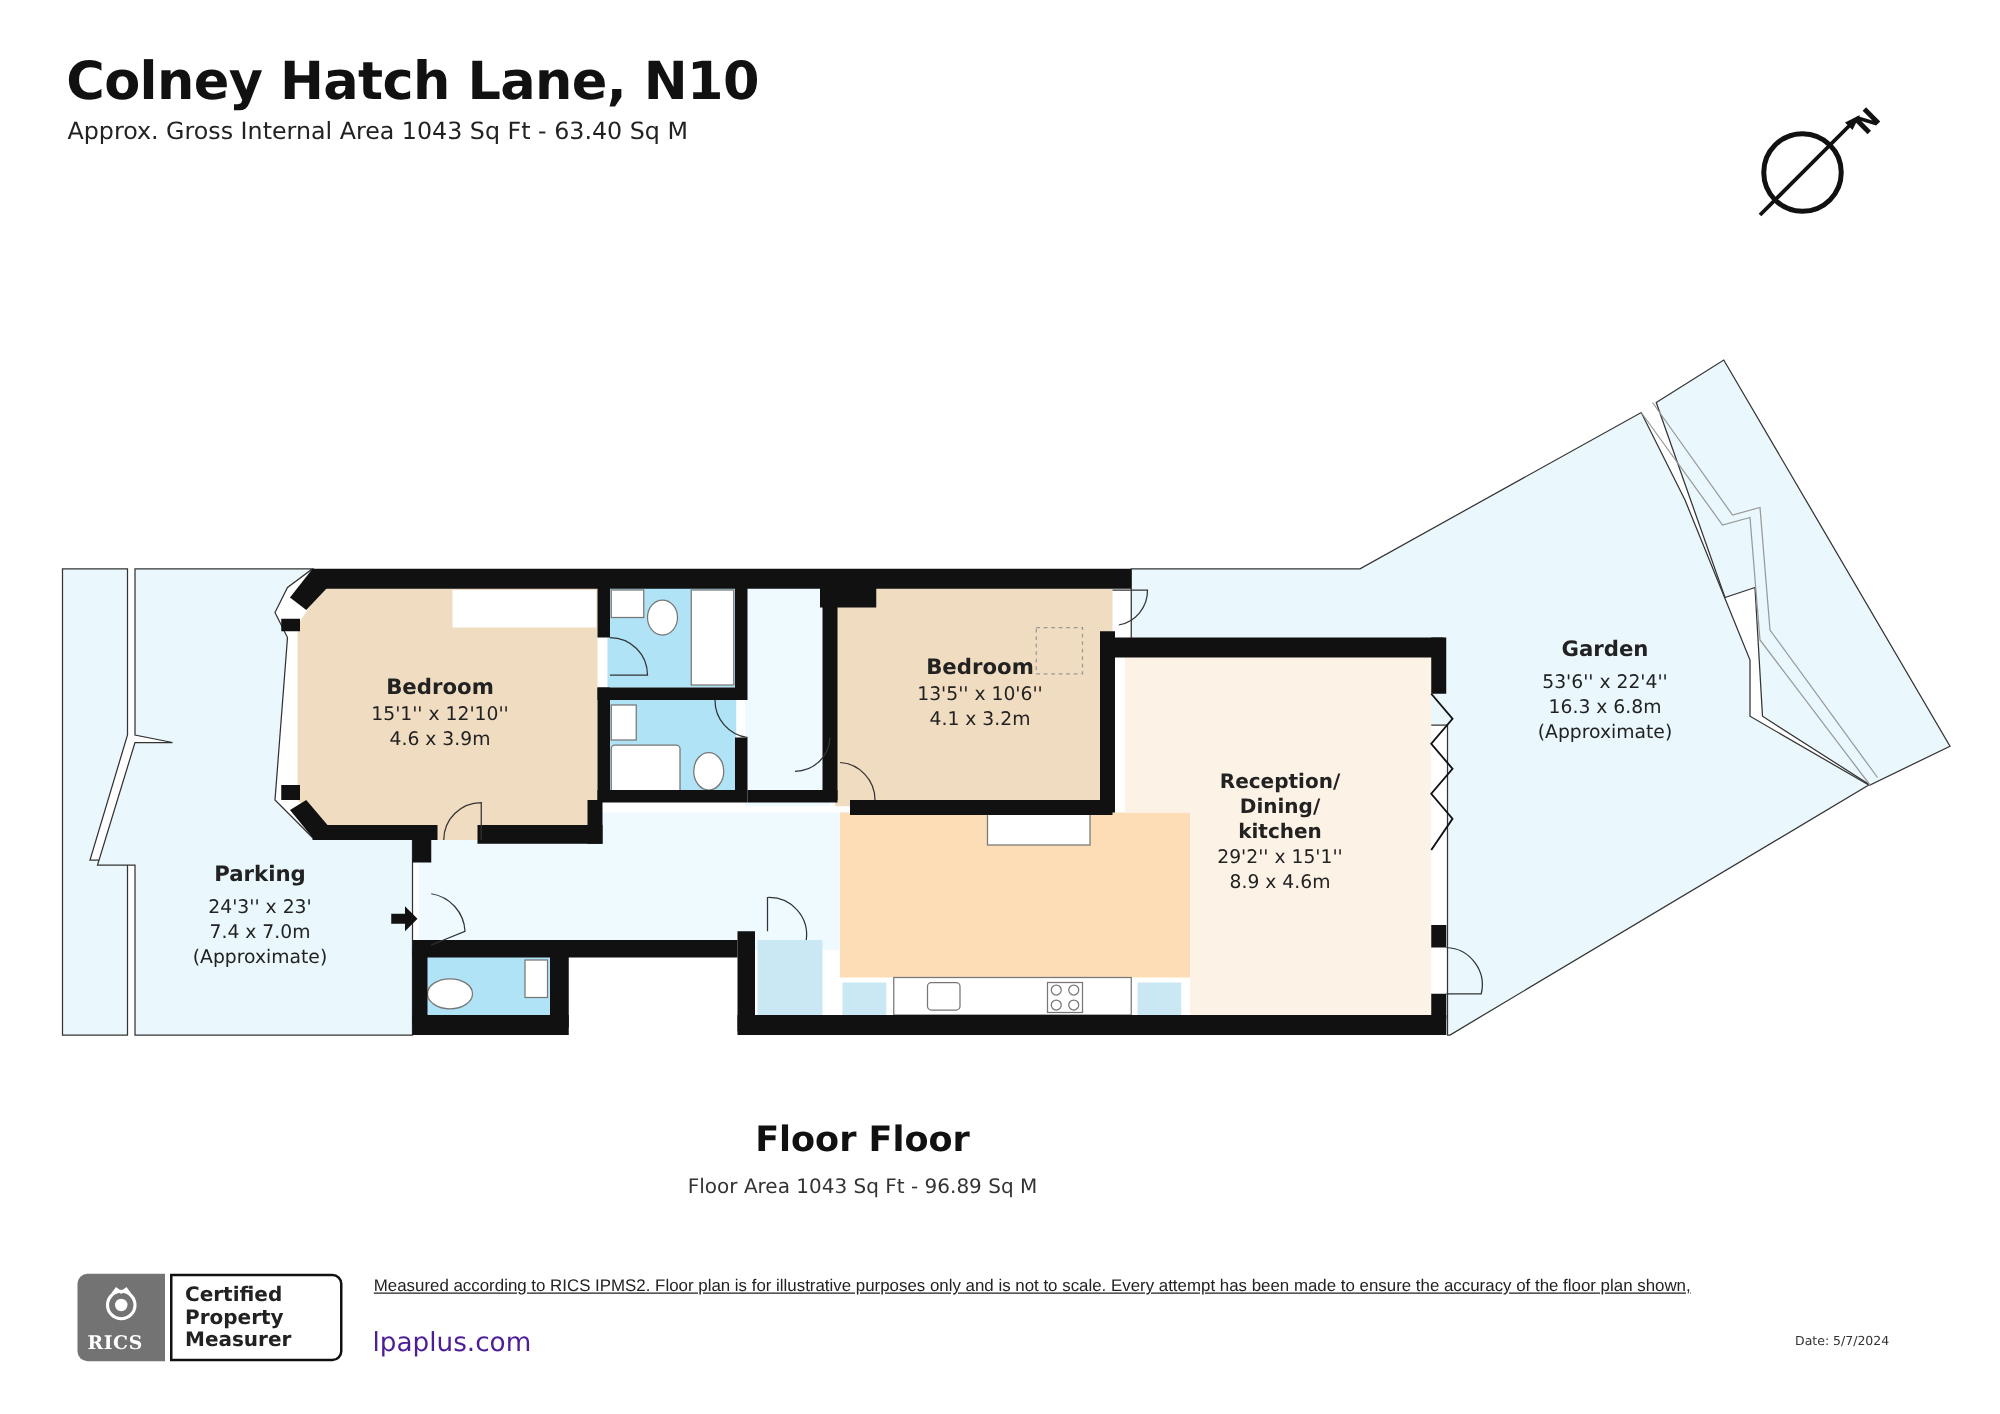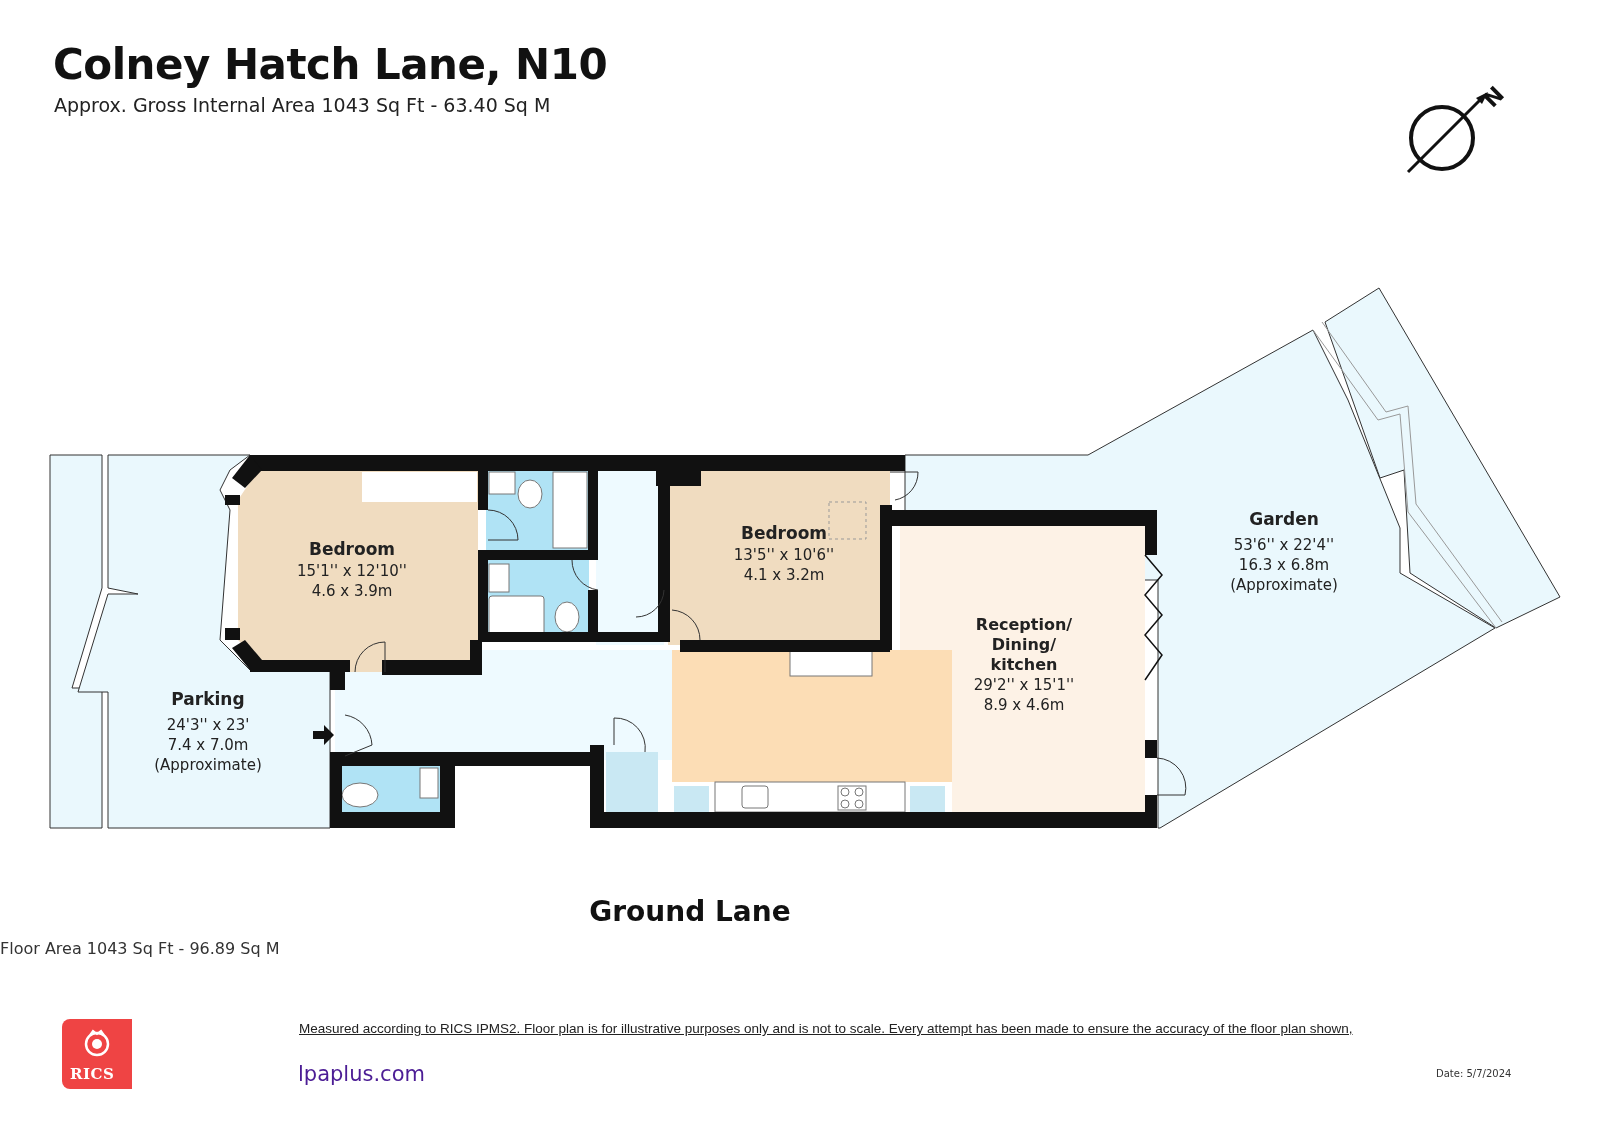--- a/index.html
+++ b/index.html
@@ -2,23 +2,23 @@
 <html><head>
 <meta charset="utf-8">
 <style>
   html, body { margin:0; padding:0; background:#ffffff; }
   body { width:1600px; height:1131px; position:relative; overflow:hidden; font-family:"DejaVu Sans", sans-serif; color:#1a1a1a; }
   .title { position:absolute; left:53px; top:44px; font-size:42px; font-weight:600; letter-spacing:-0.5px; color:#111; line-height:1; }
   .subtitle { position:absolute; left:54px; top:94px; font-size:19px; color:#222; }
   .compass { position:absolute; left:1400px; top:78px; width:140px; height:110px; }
   .plan { position:absolute; left:0; top:0; width:1600px; height:1131px; }
   .floor-title { position:absolute; left:0; width:1380px; top:895px; text-align:center; font-size:28px; font-weight:600; color:#111; }
-  .floor-sub { position:absolute; left:0; width:1380px; top:939px; font-size:16px; color:#333; }
+  .floor-sub { position:absolute; left:0; width:1380px; top:939px; text-align:center; font-size:16px; color:#333; }
   .rics { position:absolute; left:62px; top:1019px; width:210px; height:70px; }
-  .rics-black { position:absolute; left:0; top:0; width:70px; height:70px; background:#ef4444; border-radius:8px 0 0 8px; color:#fff; }
+  .rics-black { position:absolute; left:0; top:0; width:70px; height:70px; background:#737373; border-radius:8px 0 0 8px; color:#fff; }
   .rics-lion { position:absolute; left:20px; top:10px; width:30px; height:30px; }
   .rics-text { position:absolute; left:8px; top:46px; font-size:15px; font-weight:700; font-family:"DejaVu Serif", serif; letter-spacing:0.5px; }
   .rics-box { position:absolute; left:74px; top:0; width:134px; height:66px; border:2px solid #111; border-radius:0 8px 8px 0; }
   .rics-cert { position:absolute; left:10px; top:6px; font-size:16px; font-weight:700; line-height:18px; color:#222; }
   .disclaimer { position:absolute; left:299px; top:1021px; width:1260px; font-size:13.5px; line-height:15px; color:#222; font-family:"Liberation Sans", sans-serif;text-decoration:underline; }
   .website { position:absolute; left:298px; top:1062px; font-size:21px; color:#4c1d95; }
   .date { position:absolute; left:1436px; top:1068px; font-size:10px; color:#333; }
   .lbl { font-family:"DejaVu Sans", sans-serif; }
 </style>
 </head>
@@ -163,31 +163,38 @@
     <text x="208" y="750" font-size="15">7.4 x 7.0m</text>
     <text x="208" y="770" font-size="15">(Approximate)</text>
 
     <text x="1284" y="525" font-size="17" font-weight="700">Garden</text>
     <text x="1284" y="550" font-size="15">53'6'' x 22'4''</text>
     <text x="1284" y="570" font-size="15">16.3 x 6.8m</text>
     <text x="1284" y="590" font-size="15">(Approximate)</text>
   </g>
 </svg>
 
-<div class="floor-title">Ground Lane</div>
+<div class="floor-title">Floor Floor</div>
 <div class="floor-sub">Floor Area 1043 Sq Ft - 96.89 Sq M</div>
 
 <div class="rics">
   <div class="rics-black">
     <svg class="rics-lion" viewBox="0 0 30 30">
       <circle cx="15" cy="15" r="11" fill="none" stroke="#fff" stroke-width="2.5"></circle>
       <circle cx="15" cy="15" r="5" fill="#fff"></circle>
       <path d="M8,6 L11,2 L15,5 L19,2 L22,6" fill="none" stroke="#fff" stroke-width="2"></path>
     </svg>
     <div class="rics-text">RICS</div>
   </div>
+  <div class="rics-box">
+    <div class="rics-cert">
+      <div>Certified</div>
+      <div>Property</div>
+      <div>Measurer</div>
+    </div>
+  </div>
 </div>
 
 <div class="disclaimer">
   <div>Measured according to RICS IPMS2. Floor plan is for illustrative purposes only and is not to scale. Every attempt has been made to ensure the accuracy of the floor plan shown,</div>
 </div>
 <div class="website">lpaplus.com</div>
 <div class="date">Date: 5/7/2024</div>
 
 </body></html>

